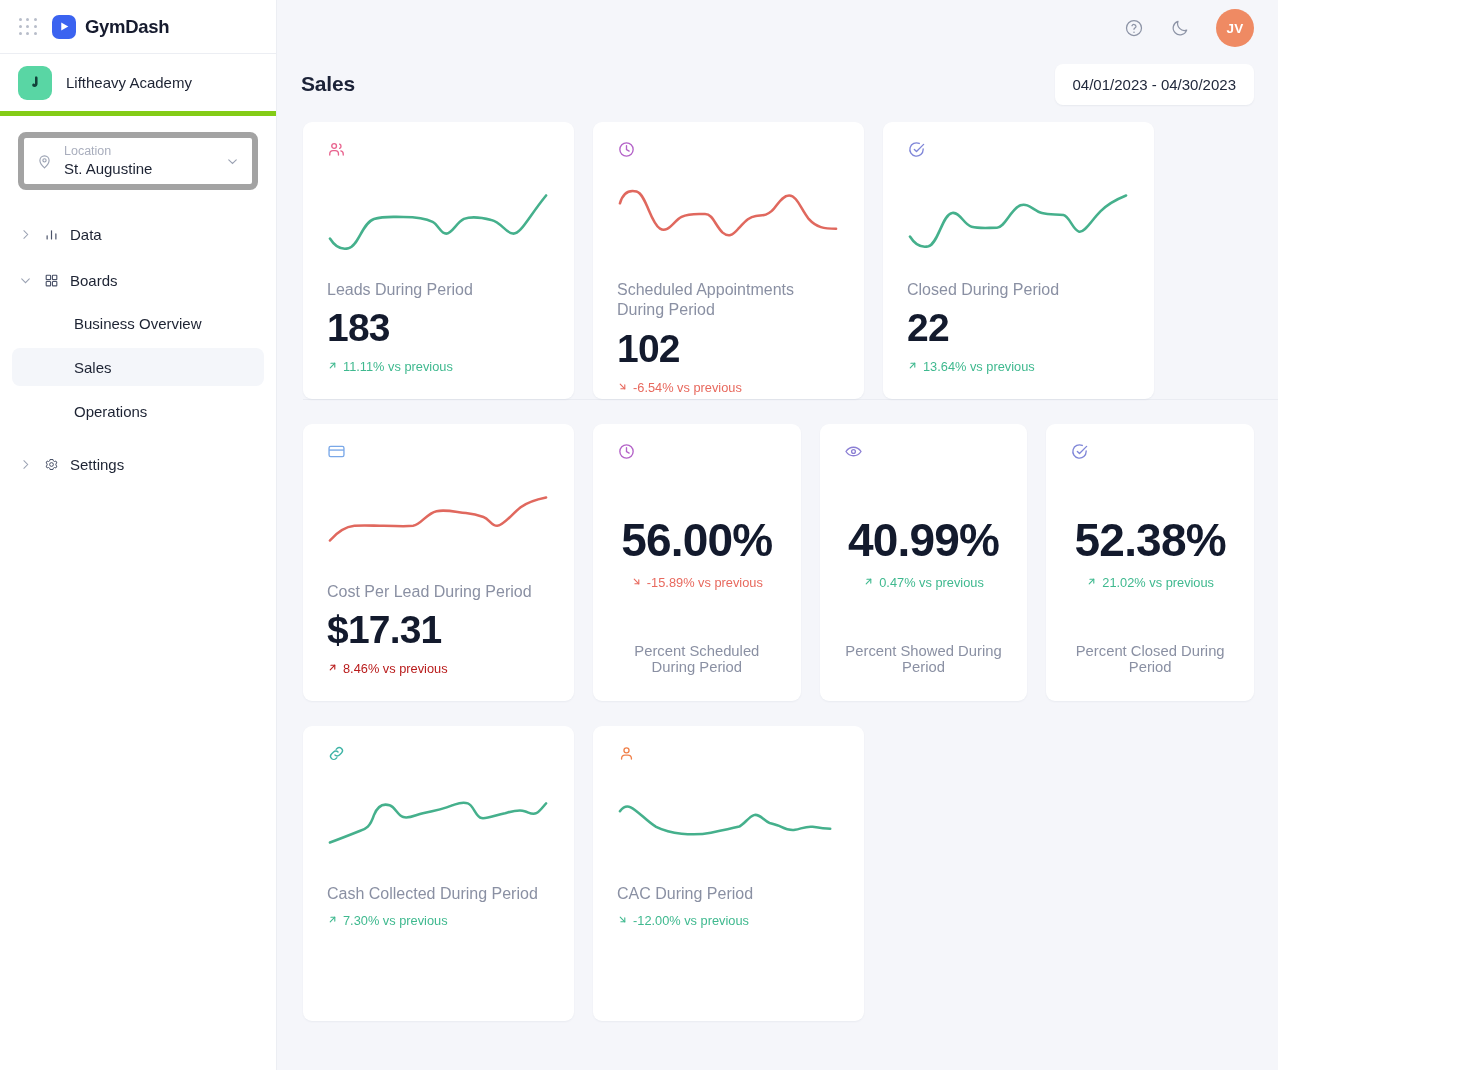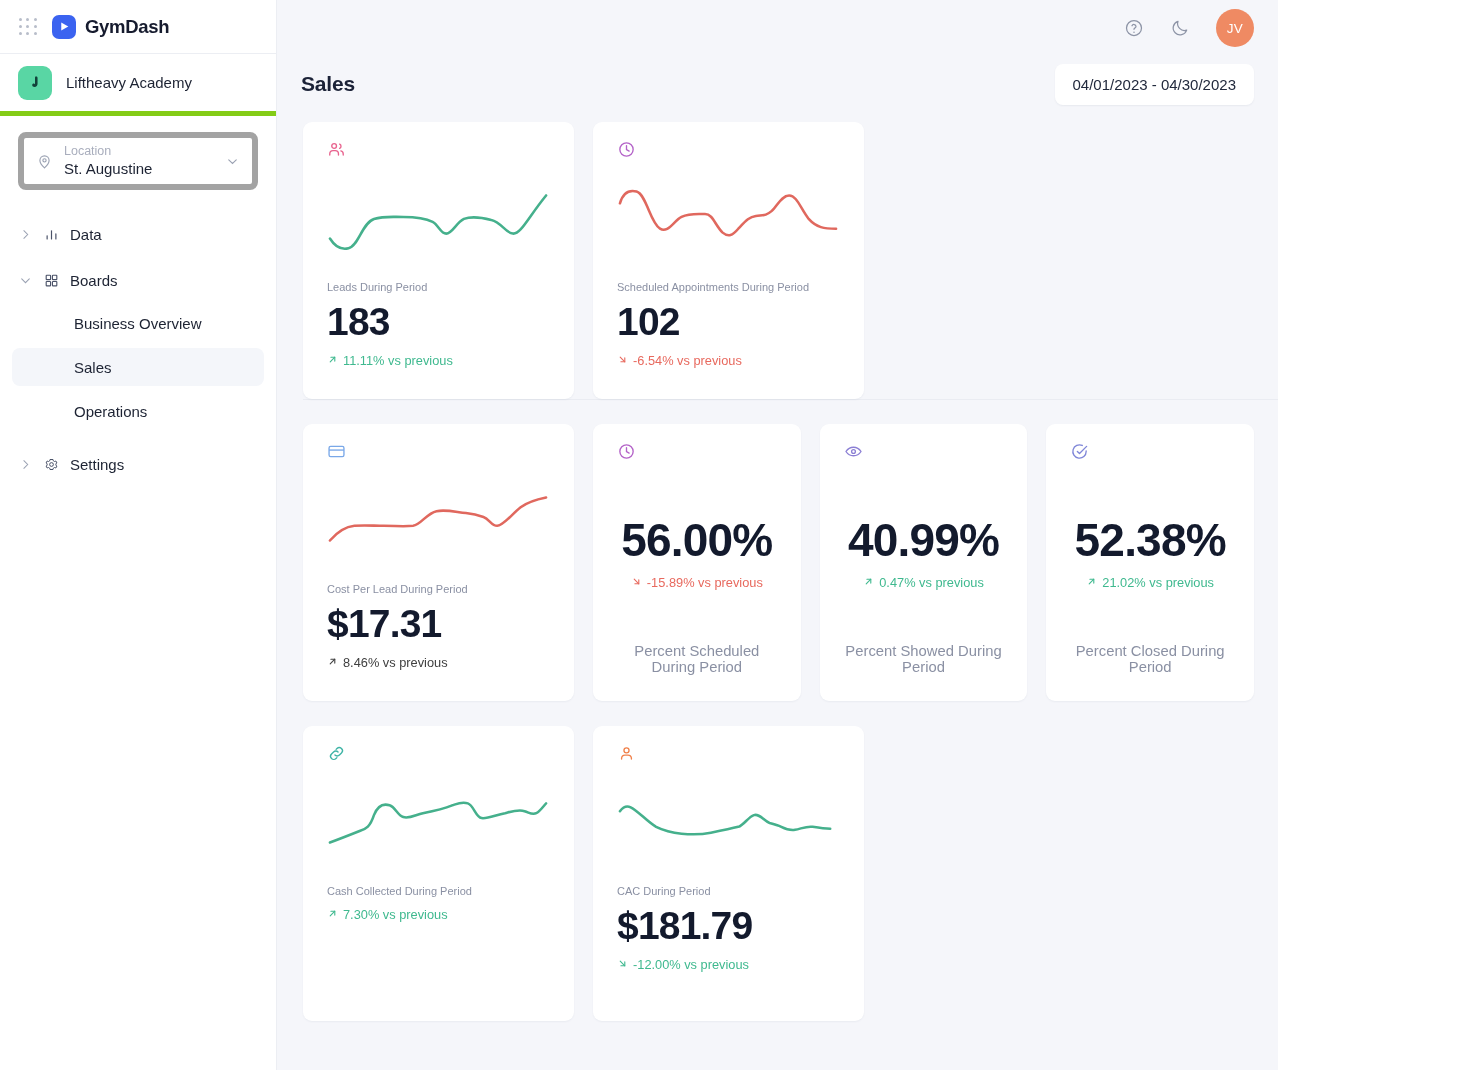--- a/index.html
+++ b/index.html
@@ -105,21 +105,21 @@
   .topbar {
     height: 56px; display: flex; align-items: center;
     justify-content: flex-end; gap: 26px;
     padding: 0 24px;
   }
   .ic-btn { color: #8d94a6; cursor: pointer; display: flex; }
   .avatar {
     width: 38px; height: 38px; border-radius: 50%;
     background: #ef8a63; color: #fff;
     display: flex; align-items: center; justify-content: center;
-    font-size: 13.5px; font-weight: 400; letter-spacing: 0.3px;
+    font-size: 13.5px; font-weight: 700; letter-spacing: 0.3px;
     cursor: pointer;
   }
 
   .page-head {
     display: flex; align-items: center; justify-content: space-between;
     padding: 0 24px; height: 56px;
   }
   .page-title { font-size: 21px; font-weight: 700; color: #1b2237; letter-spacing: -0.2px; }
   .daterange {
     background: #fff; border-radius: 8px;
@@ -150,34 +150,34 @@
   }
   .card.tall { height: 277px; }
   .card.tall2 { height: 277px; }
   .card.tall3 { height: 295px; }
 
   .card-icon { height: 26px; display: flex; align-items: flex-start; }
   .spark { height: 92px; display: flex; align-items: center; margin-top: 4px; }
   .spark svg { display: block; }
 
   .kpi-label {
-    font-size: 11px; color: #8a90a3; line-height: 1.28;
+    font-size: 16px; color: #8a90a3; line-height: 1.28;
     margin-top: 18px;
   }
   .kpi-value {
     font-size: 39px; font-weight: 700; color: #131a2d;
     letter-spacing: -0.8px; margin-top: 6px; line-height: 1.12;
   }
   .kpi-delta {
     font-size: 12.8px; margin-top: 9px;
     display: flex; align-items: center; gap: 5px;
   }
   .up { color: #3fb98f; }
   .down { color: #e8695e; }
-  .bad { color: #404040; }
+  .bad { color: #b91c1c; }
 
   
   .card.pct { display: flex; flex-direction: column; }
   .pct-mid {
     flex: 1; display: flex; flex-direction: column;
     align-items: center; justify-content: center;
     margin-top: -6px;
   }
   .pct-value {
     font-size: 46px; font-weight: 700; color: #131a2d;
@@ -383,20 +383,44 @@
               <svg width="11" height="11" viewBox="0 0 24 24" fill="none" stroke="currentColor" stroke-width="2.4" stroke-linecap="round" stroke-linejoin="round">
                   <path d="M7 7 L17 17"></path>
                   <path d="M17 8.5V17H8.5"></path>
                 </svg>
             </span>
             <span>-6.54% vs previous</span>
           </div>
         </div>
 
 
+        <div class="card tall">
+          <div class="card-icon">
+            <svg width="19" height="19" viewBox="0 0 24 24" fill="none" stroke="#7f86d8" stroke-width="1.7" stroke-linecap="round" stroke-linejoin="round">
+              <path d="M20.4 11.2v.8a8.4 8.4 0 1 1-4.9-7.6"></path>
+              <path d="M21 5.5 12 14.6l-2.7-2.7"></path>
+            </svg>
+          </div>
+          <div class="spark">
+            <svg width="228" height="78" viewBox="0 0 228 78" fill="none">
+              <path d="M3 60 C8 68 14 72 22 70 C32 67 36 38 46 36 C54 34 58 48 66 50 C74 52 82 51 92 51 C100 51 106 32 116 28 C124 25 130 34 138 36 C146 38 152 37 160 38 C166 39 170 54 176 55 C182 56 188 44 198 34 C206 26 214 22 224 18" stroke="#45b08c" stroke-width="2.6" stroke-linecap="round" stroke-linejoin="round"></path>
+            </svg>
+          </div>
+          <div class="kpi-label">Closed During Period</div>
+          <div class="kpi-value">22</div>
+          <div class="kpi-delta up">
+            <span>
+              <svg width="11" height="11" viewBox="0 0 24 24" fill="none" stroke="currentColor" stroke-width="2.4" stroke-linecap="round" stroke-linejoin="round">
+                  <path d="M7 17 L17 7"></path>
+                  <path d="M8.5 7H17v8.5"></path>
+                </svg>
+            </span>
+            <span>13.64% vs previous</span>
+          </div>
+        </div>
       </div>
 
       <div class="row">
 
         <div class="card tall2">
           <div class="card-icon">
             <svg width="19" height="19" viewBox="0 0 24 24" fill="none" stroke="#7aa8e8" stroke-width="1.7" stroke-linejoin="round">
               <rect x="2.6" y="5.5" width="18.8" height="13" rx="2"></rect>
                 <path d="M2.6 10.2h18.8"></path>
             </svg>
@@ -518,21 +542,20 @@
               <circle cx="12" cy="8" r="3.2"></circle>
               <path d="M5.8 19v-.9A4.3 4.3 0 0 1 10.1 14h3.8a4.3 4.3 0 0 1 4.3 4.1V19"></path>
             </svg>
           </div>
           <div class="spark">
             <svg width="228" height="78" viewBox="0 0 228 78" fill="none">
               <path d="M3 30 C6 26 10 24 14 26 C22 30 30 40 40 46 C48 50 56 52 66 53 C76 54 86 54 96 52 C106 50 116 48 124 46 C130 44 134 36 140 34 C146 32 150 40 156 42 C160 43 164 44 168 46 C172 48 176 50 182 49 C188 48 194 45 200 46 C206 47 212 48 218 48" stroke="#45b08c" stroke-width="2.6" stroke-linecap="round" stroke-linejoin="round"></path>
             </svg>
           </div>
           <div class="kpi-label">CAC During Period</div>
-          <div class="kpi-value">$181.79</div>
           <div class="kpi-delta up">
             <span>
               <svg width="11" height="11" viewBox="0 0 24 24" fill="none" stroke="currentColor" stroke-width="2.4" stroke-linecap="round" stroke-linejoin="round">
                   <path d="M7 7 L17 17"></path>
                   <path d="M17 8.5V17H8.5"></path>
                 </svg>
             </span>
             <span>-12.00% vs previous</span>
           </div>
         </div>

